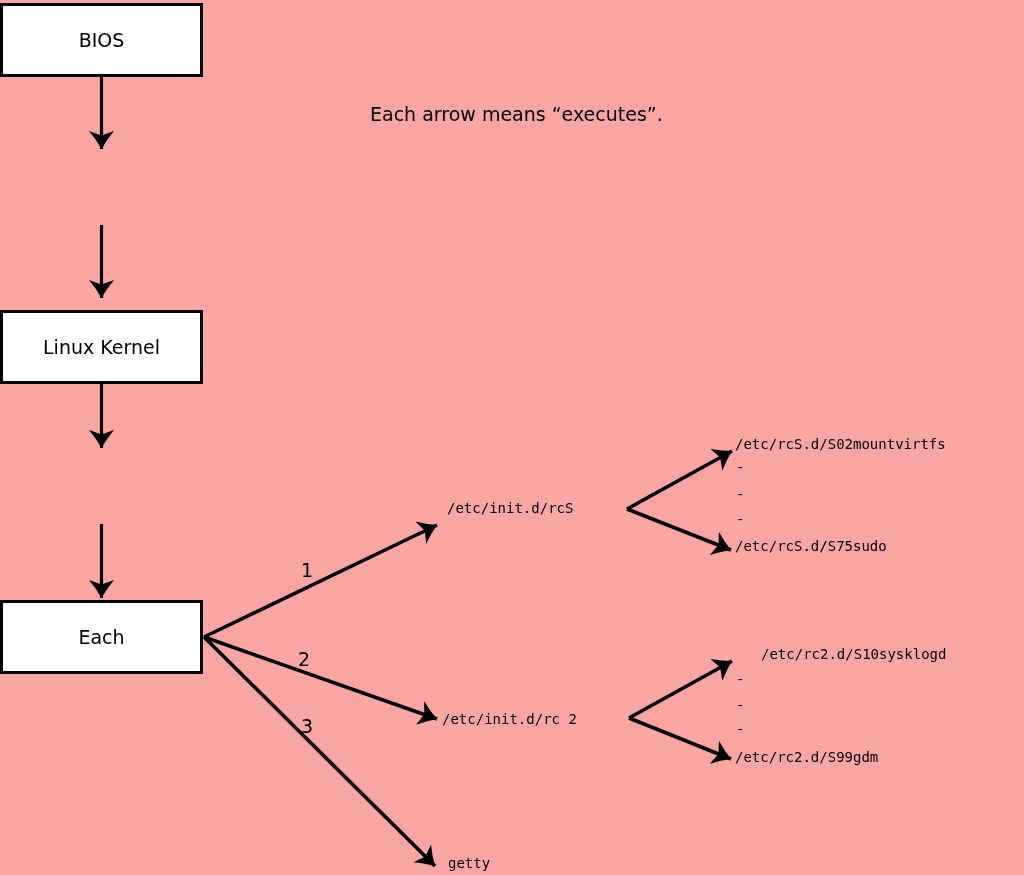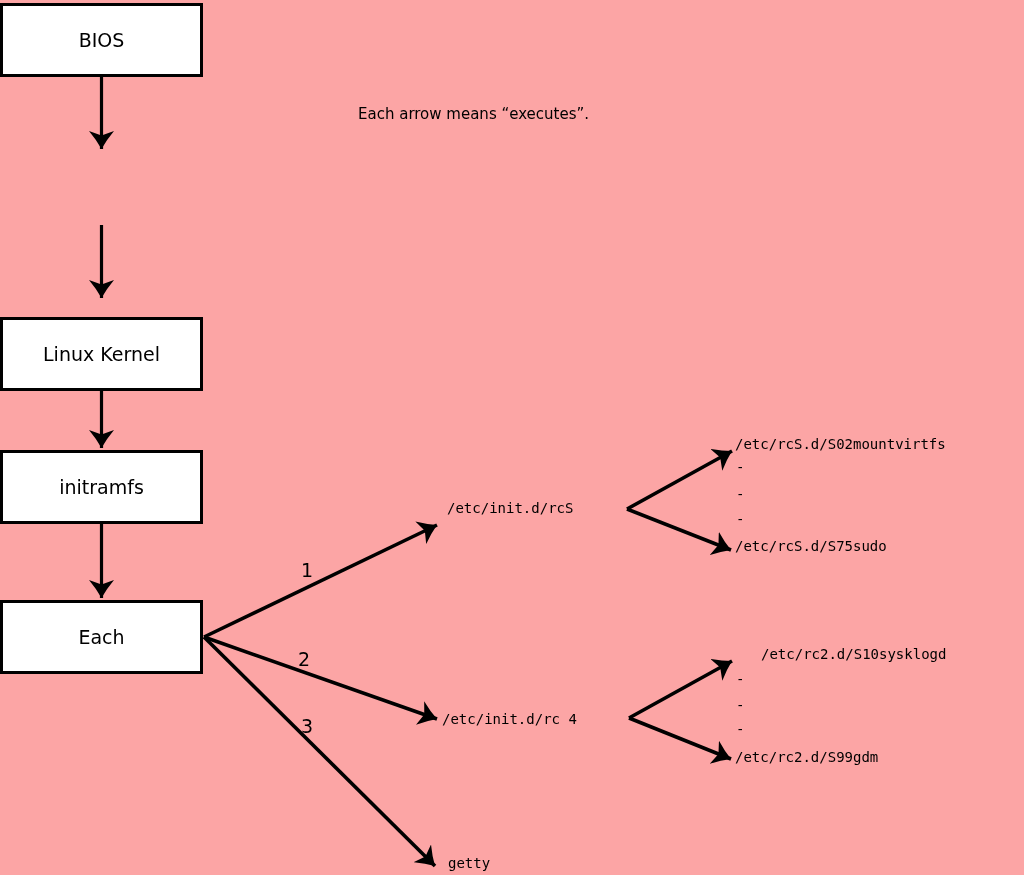--- a/index.html
+++ b/index.html
@@ -36,23 +36,24 @@
     display: flex;
     align-items: center;
     justify-content: center;
   }
   .box span {
     font-size: 19px;
     white-space: pre;
   }
   .sans {
     position: absolute;
-    font-size: 15px;
+    font-size: 19px;
     transform: translateY(-50%);
     white-space: pre;
+    margin-left: 12px;
   }
   .num {
     position: absolute;
     font-size: 19px;
     transform: translate(-50%, -50%);
     white-space: pre;
   }
   .mono {
     position: absolute;
     font-family: "DejaVu Sans Mono", "Liberation Mono", monospace;
@@ -85,38 +86,35 @@
     <line class="dline" x1="627" y1="509" x2="732" y2="451" marker-end="url(#ah)"></line>
     <line class="dline" x1="627" y1="509" x2="731" y2="550" marker-end="url(#ah)"></line>
 
     <line class="dline" x1="629" y1="718" x2="732" y2="661" marker-end="url(#ah)"></line>
     <line class="dline" x1="629" y1="718" x2="731" y2="759" marker-end="url(#ah)"></line>
   </svg>
 
   <div class="box" style="top:3px">
     <span>BIOS</span>
   </div>
-  <div class="box" style="top:317px">
+  <div class="box" style="top:310px">
     <span>Linux Kernel</span>
-  </div>
-  <div class="box" style="top:450px">
-    <span>initramfs</span>
   </div>
   <div class="box" style="top:600px">
     <span>Each</span>
   </div>
 
   <div class="sans" style="left:358px; top:114px">Each arrow means “executes”.</div>
 
   <div class="num" style="left:307px; top:570px">1</div>
   <div class="num" style="left:304px; top:659px">2</div>
   <div class="num" style="left:307px; top:726px">3</div>
 
   <div class="mono" style="left:447px; top:508px">/etc/init.d/rcS</div>
-  <div class="mono" style="left:442px; top:719px">/etc/init.d/rc 4</div>
+  <div class="mono" style="left:442px; top:719px">/etc/init.d/rc 2</div>
   <div class="mono" style="left:448px; top:863px">getty</div>
 
   <div class="mono" style="left:735px; top:444px">/etc/rcS.d/S02mountvirtfs</div>
   <div class="mono" style="left:736px; top:467px">-</div>
   <div class="mono" style="left:736px; top:494px">-</div>
   <div class="mono" style="left:736px; top:519px">-</div>
   <div class="mono" style="left:735px; top:546px">/etc/rcS.d/S75sudo</div>
 
   <div class="mono" style="left:761px; top:654px">/etc/rc2.d/S10sysklogd</div>
   <div class="mono" style="left:736px; top:679px">-</div>

